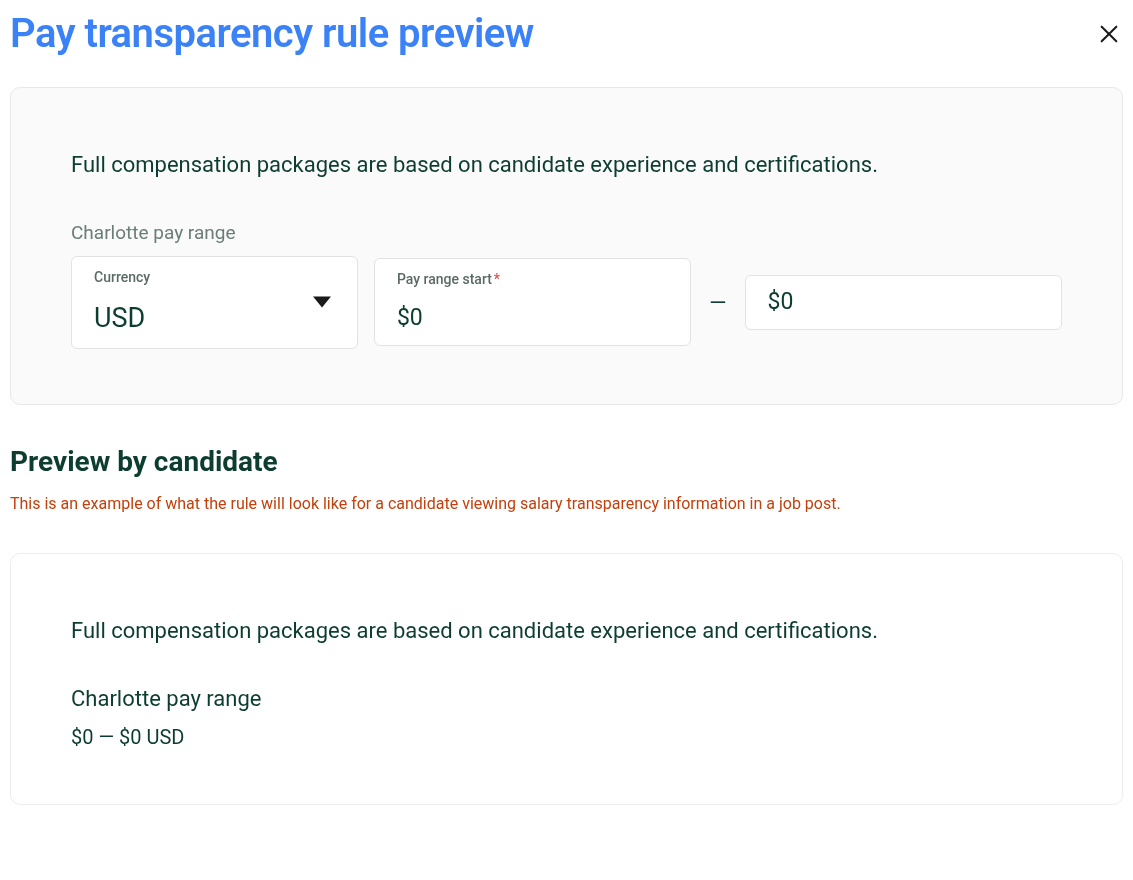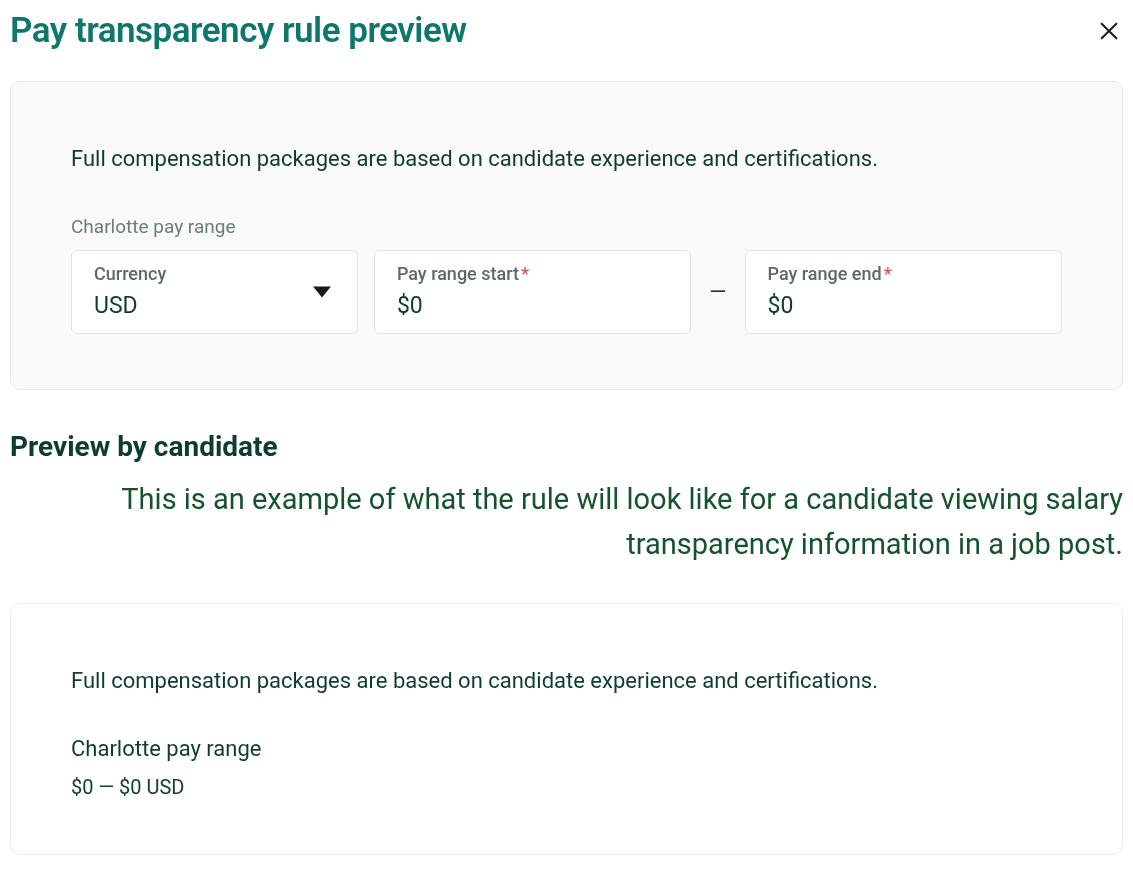--- a/index.html
+++ b/index.html
@@ -14,23 +14,23 @@
       padding: 10px;
       width: 1133px;
     }
     .header-row {
       display: flex;
       justify-content: space-between;
       align-items: center;
       margin-bottom: 30px;
     }
     .page-title {
-      font-size: 35px;
+      font-size: 40px;
       font-weight: 600;
-      color: #0f766e;
+      color: #3b82f6;
       letter-spacing: -0.5px;
     }
     .close-btn {
       width: 28px;
       height: 28px;
       cursor: pointer;
       color: #1a1a1a;
       background: none;
       border: none;
       display: flex;
@@ -73,40 +73,40 @@
       flex-direction: column;
     }
     .currency-box {
       width: 298px;
       position: relative;
     }
     .range-box {
       width: 330px;
     }
     .field-label {
-      font-size: 18px;
+      font-size: 14px;
       color: #5a6b66;
-      margin-bottom: 8px;
+      margin-bottom: 17px;
       font-weight: 500;
     }
     .field-label .req {
       color: #d9534f;
       margin-left: 2px;
     }
     .field-value {
       font-size: 23px;
       color: #0d3d31;
       border: none;
       outline: none;
       background: transparent;
       width: 100%;
       font-family: inherit;
     }
     .currency-value {
-      font-size: 23px;
+      font-size: 27px;
       color: #0d3d31;
     }
     .chevron {
       position: absolute;
       right: 26px;
       top: 50%;
       transform: translateY(-50%);
       width: 0;
       height: 0;
       border-left: 9px solid transparent;
@@ -118,25 +118,24 @@
       color: #0d3d31;
       padding: 0 2px;
     }
     .preview-heading {
       font-size: 28px;
       font-weight: 700;
       color: #0d3d31;
       margin-bottom: 14px;
     }
     .preview-description {
-      font-size: 29px;
-      color: #14532d;
+      font-size: 16px;
+      color: #c2410c;
       line-height: 1.55;
       margin-bottom: 36px;
-      text-align: right;
     }
     .preview-card {
       background: #ffffff;
       border: 1px solid #ededed;
       border-radius: 10px;
       padding: 62px 60px 55px 60px;
     }
     .preview-card-text {
       font-size: 22px;
       color: #0d3d31;
@@ -180,23 +179,20 @@
     <div class="input-box range-box">
       <div class="field-label">
         <span>Pay range start</span><span class="req">*</span>
       </div>
       <input class="field-value" value="$0" style="">
     </div>
 
     <div class="dash">—</div>
 
     <div class="input-box range-box">
-      <div class="field-label">
-        <span>Pay range end</span><span class="req">*</span>
-      </div>
       <input class="field-value" value="$0" style="">
     </div>
 
   </div>
 </div>
 
 <div class="preview-heading">Preview by candidate</div>
 <div class="preview-description">This is an example of what the rule will look like for a candidate viewing salary transparency information in a job post.</div>
 
 <div class="preview-card">

